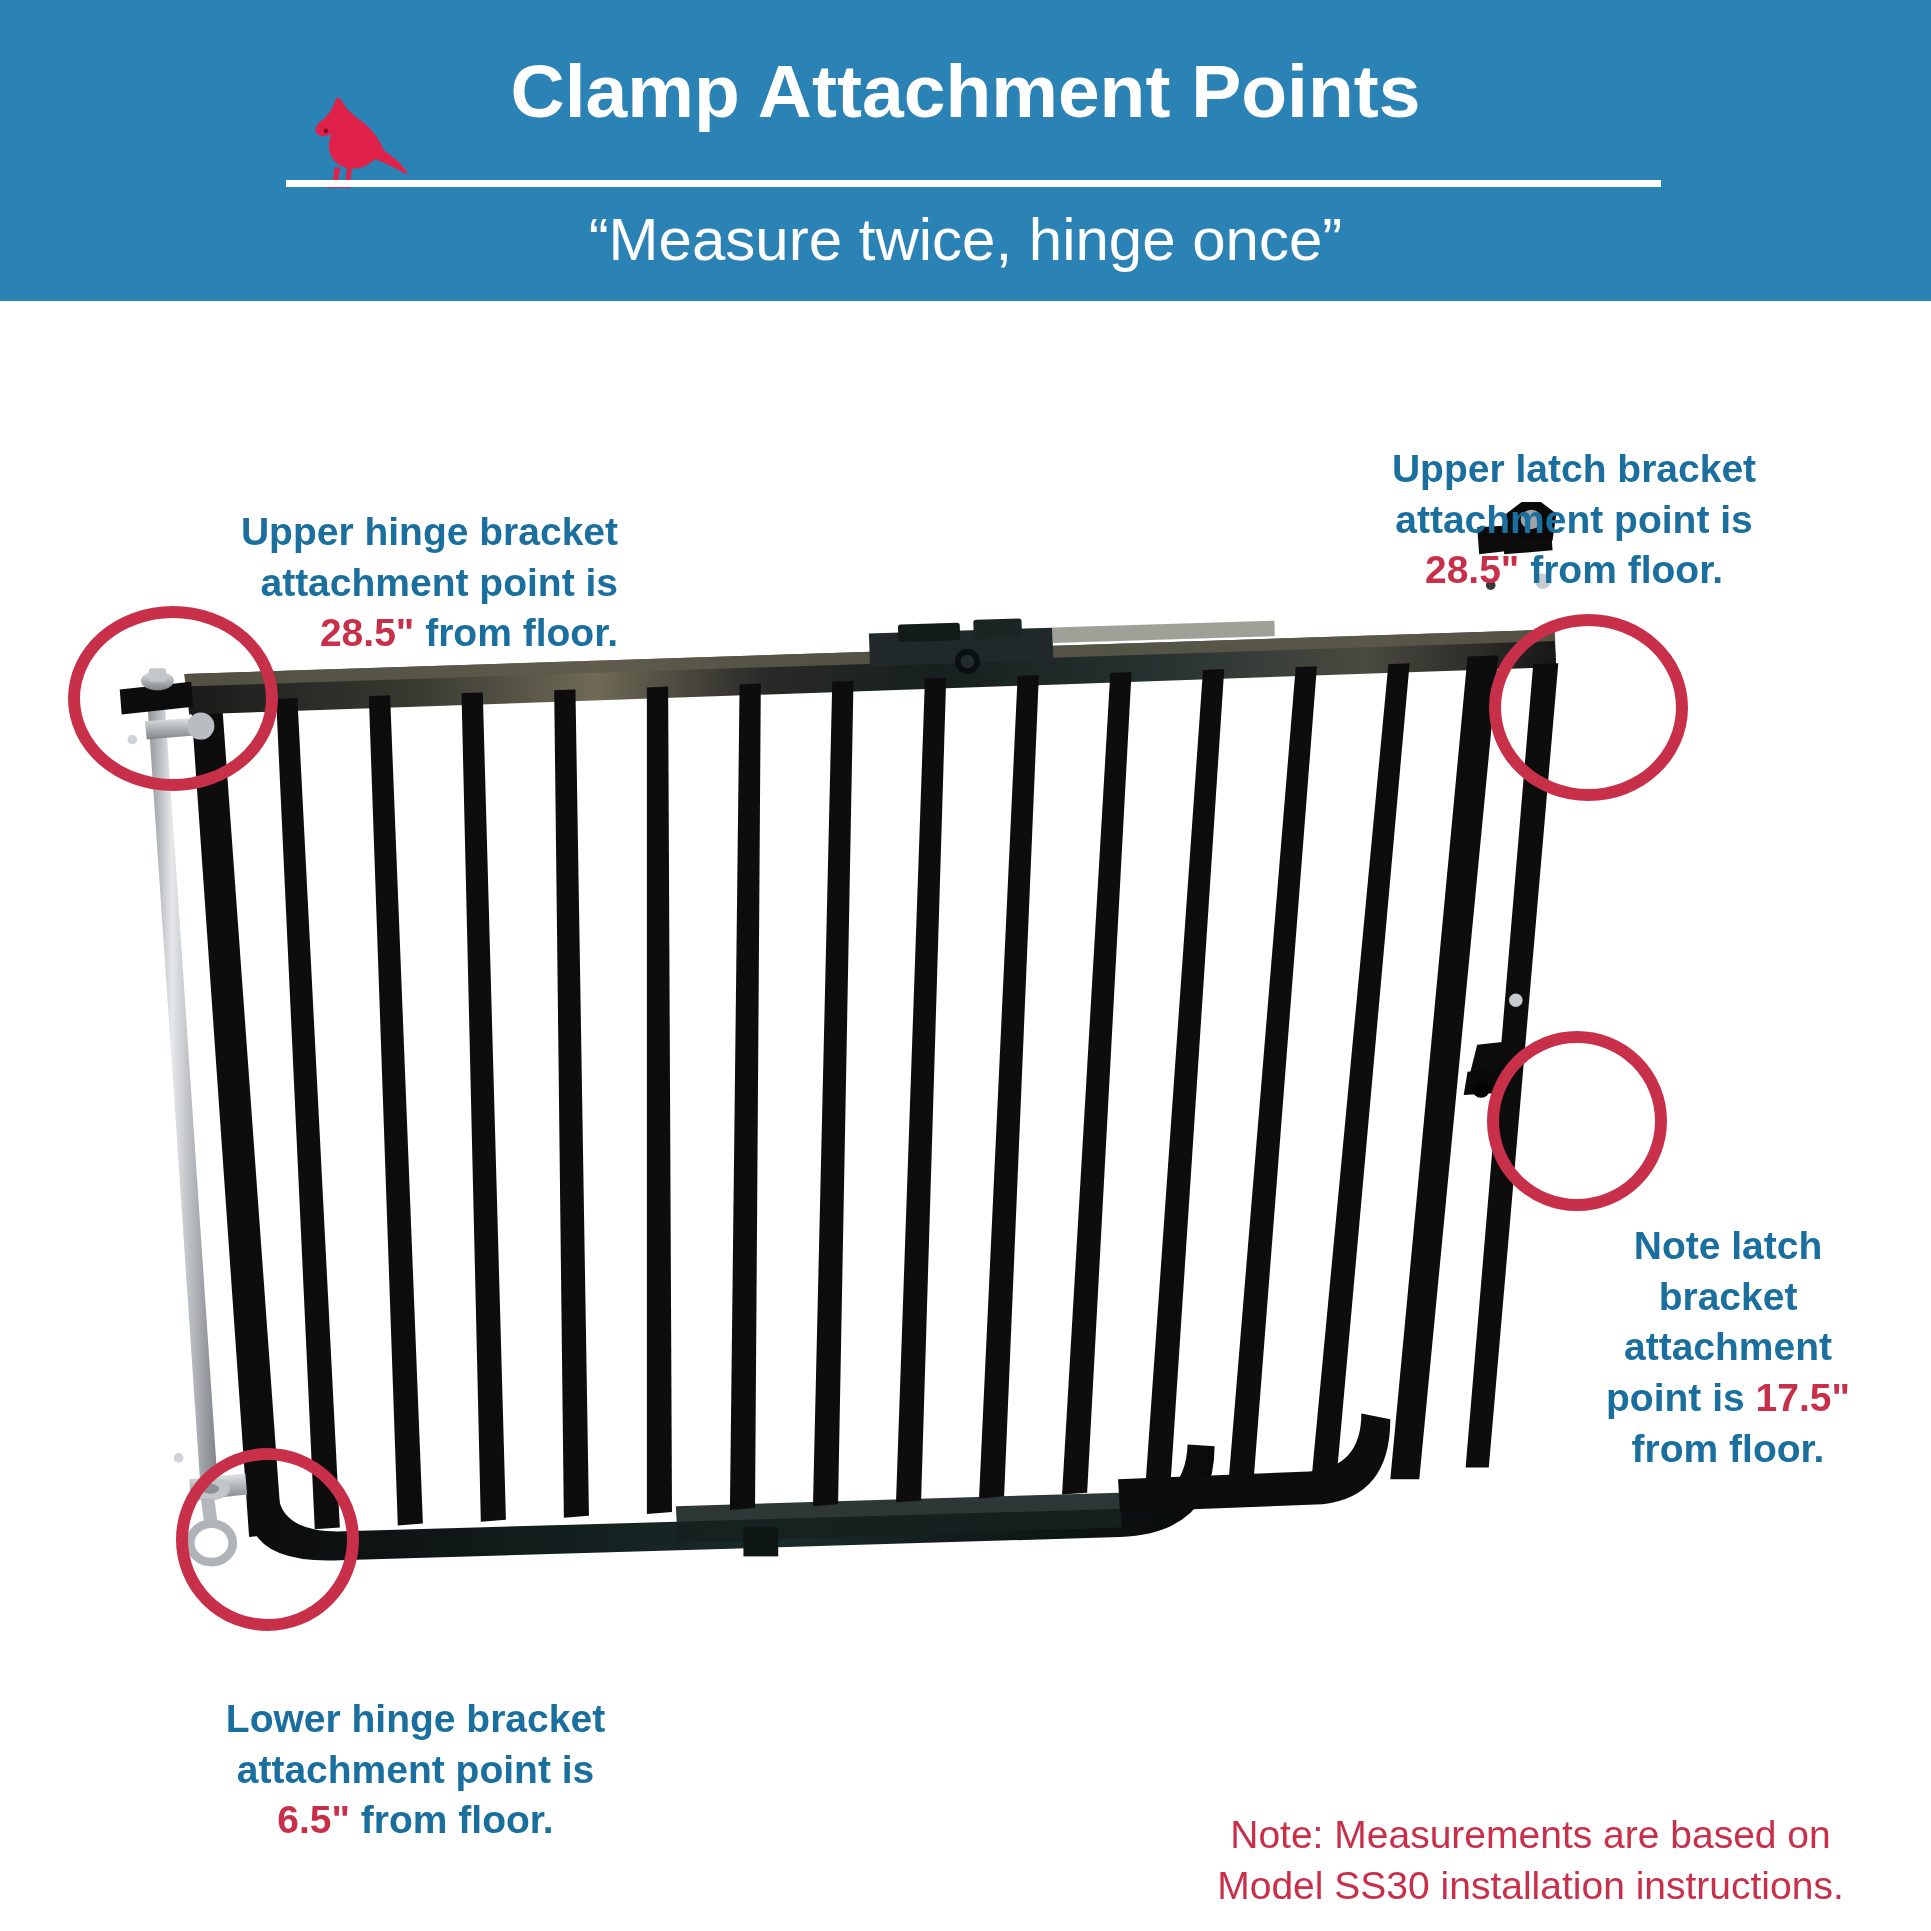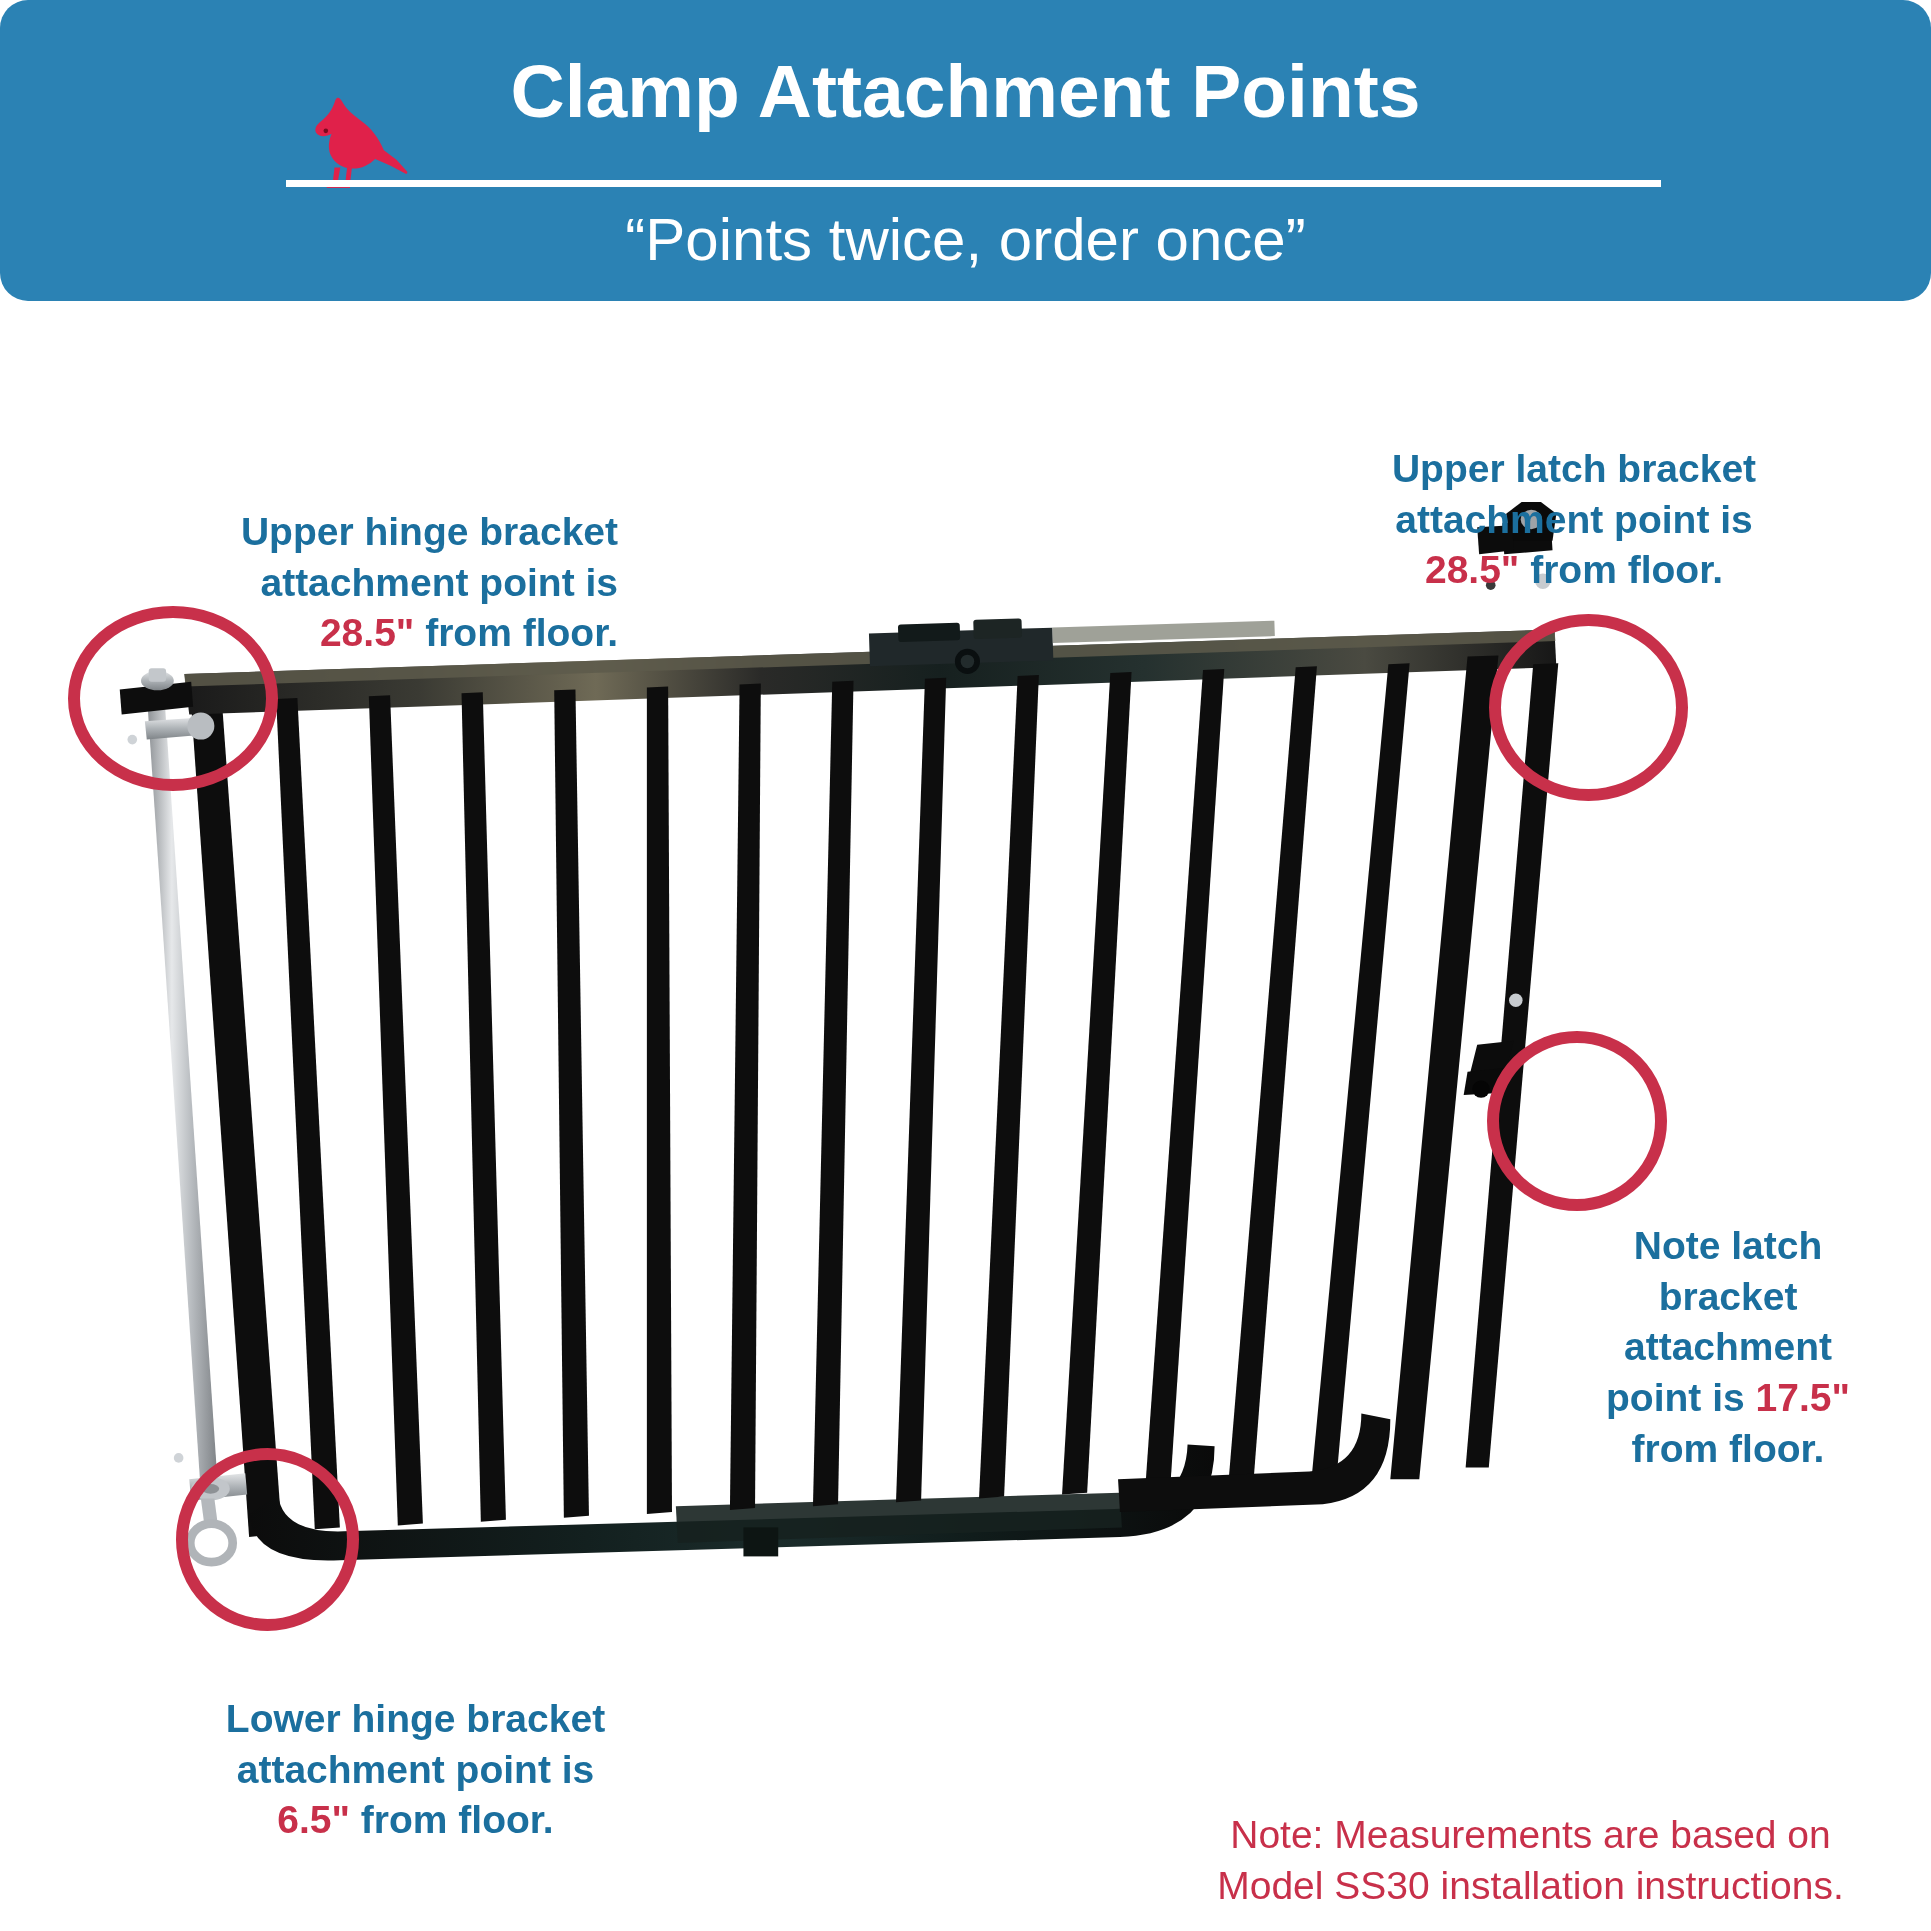--- a/index.html
+++ b/index.html
@@ -9,21 +9,20 @@
     font-family:"Liberation Sans", sans-serif;
     overflow:hidden;
     position:relative;
   }
 
   
   .header{
     position:absolute;left:0;top:0;width:1931px;height:301px;
     background:#2b82b4;
     overflow:hidden;
-    border-radius:28px;
   }
   .header-title{
     position:absolute;left:0;top:54px;width:1931px;
     text-align:center;
     color:#ffffff;
     font-size:75px;
     font-weight:bold;
     letter-spacing:0px;
     line-height:1;
     font-family:"Liberation Sans", sans-serif;
@@ -113,21 +112,21 @@
       C66 24 58 18 54 10
       C52 6 49 4 47 8 Z"></path>
     <path fill="#e0214a" d="M52 78 L49 95 L44 95 L46 78 Z"></path>
     <path fill="#e0214a" d="M64 78 L62 95 L57 95 L59 78 Z"></path>
     <path fill="#e0214a" d="M38 95 L62 95 L62 99 L38 99 Z"></path>
     <circle cx="37" cy="40" r="2.4" fill="#7a0b20"></circle>
   </svg>
 
   <div class="header-title">Clamp Attachment Points</div>
   <div class="header-rule"></div>
-  <div class="header-sub">“Points twice, order once”</div>
+  <div class="header-sub">“Measure twice, hinge once”</div>
 </div>
 
 <div class="gate-stage">
   <svg class="gate-svg" width="1931" height="1622" viewBox="0 0 2000 1680">
     <defs>
       <linearGradient id="railTop" x1="0" y1="0" x2="1" y2="0">
         <stop offset="0" stop-color="#1a1a1a"></stop>
         <stop offset="0.17" stop-color="#3a3a33"></stop>
         <stop offset="0.30" stop-color="#6f6a56"></stop>
         <stop offset="0.42" stop-color="#2a2a28"></stop>

